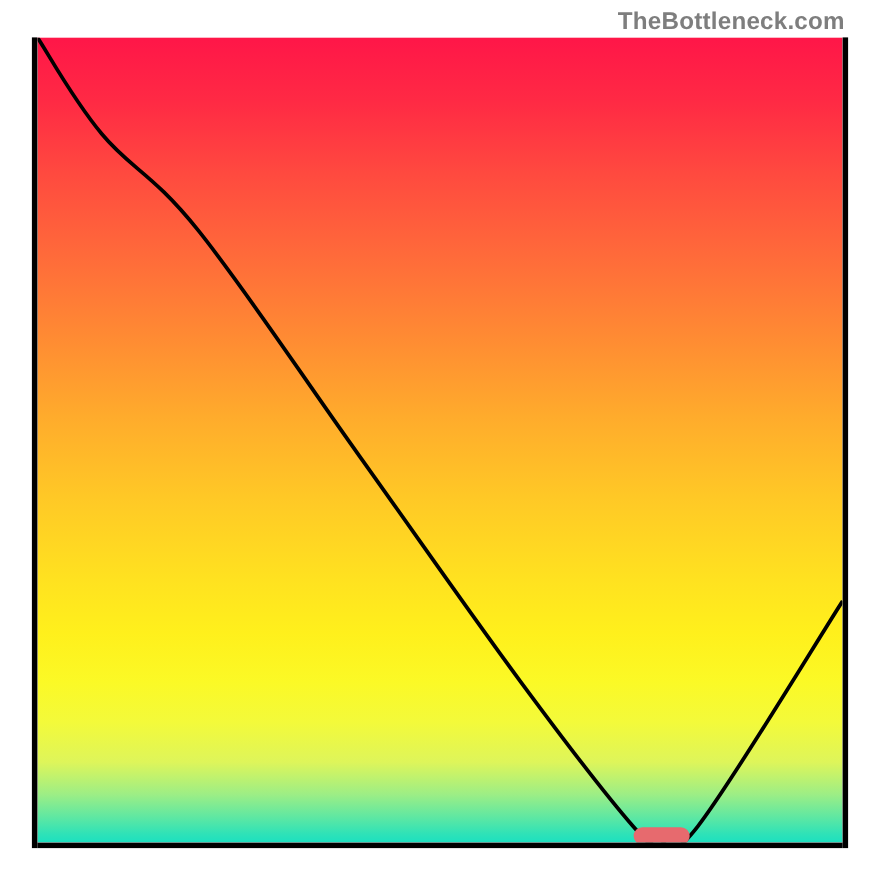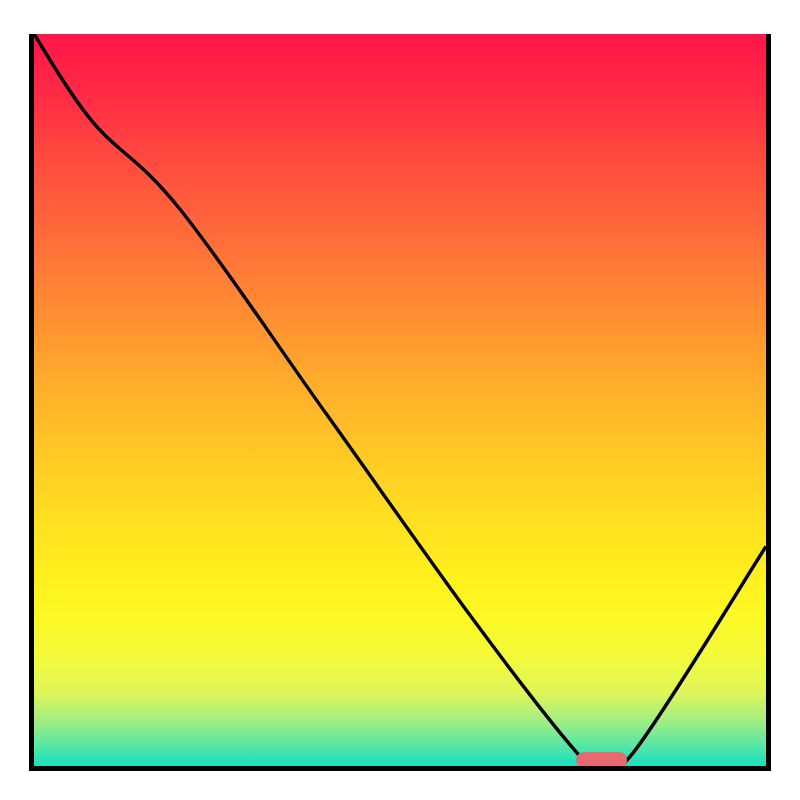--- a/index.html
+++ b/index.html
@@ -90,20 +90,21 @@
     height: 16px;
     border-radius: 9px;
     background: #e76a6e;
   }
 </style>
 </head>
 <body>
 
 <div class="canvas">
 
+  <div class="watermark">TheBottleneck.com</div>
 
   <div class="plot-area">
     <div class="gradient-fill"></div>
 
     <svg class="curve-svg" viewBox="0 0 732 732" preserveAspectRatio="none">
       <path fill="none" stroke="#000" stroke-width="3.4" d="M 0.0 0.0 C 10.5 15.8, 32.2 56.2, 58.6 87.8 C 84.9 119.5, 104.2 123.0, 146.4 175.7 C 188.6 228.4, 240.1 306.9, 292.8 380.6 C 345.5 454.4, 394.4 525.0, 439.2 585.6 C 484.0 646.2, 519.3 691.7, 541.7 717.4 C 564.1 743.1, 553.1 728.3, 563.6 728.3 C 574.2 728.3, 569.9 756.2, 600.2 717.4 C 630.5 678.5, 708.3 549.3, 732.0 512.4" id="curve-path"></path>
     </svg>
 
     <div class="marker" id="marker" style="left: 541.68px; width: 51.24px; top: 718.144px;"></div>
   </div>

